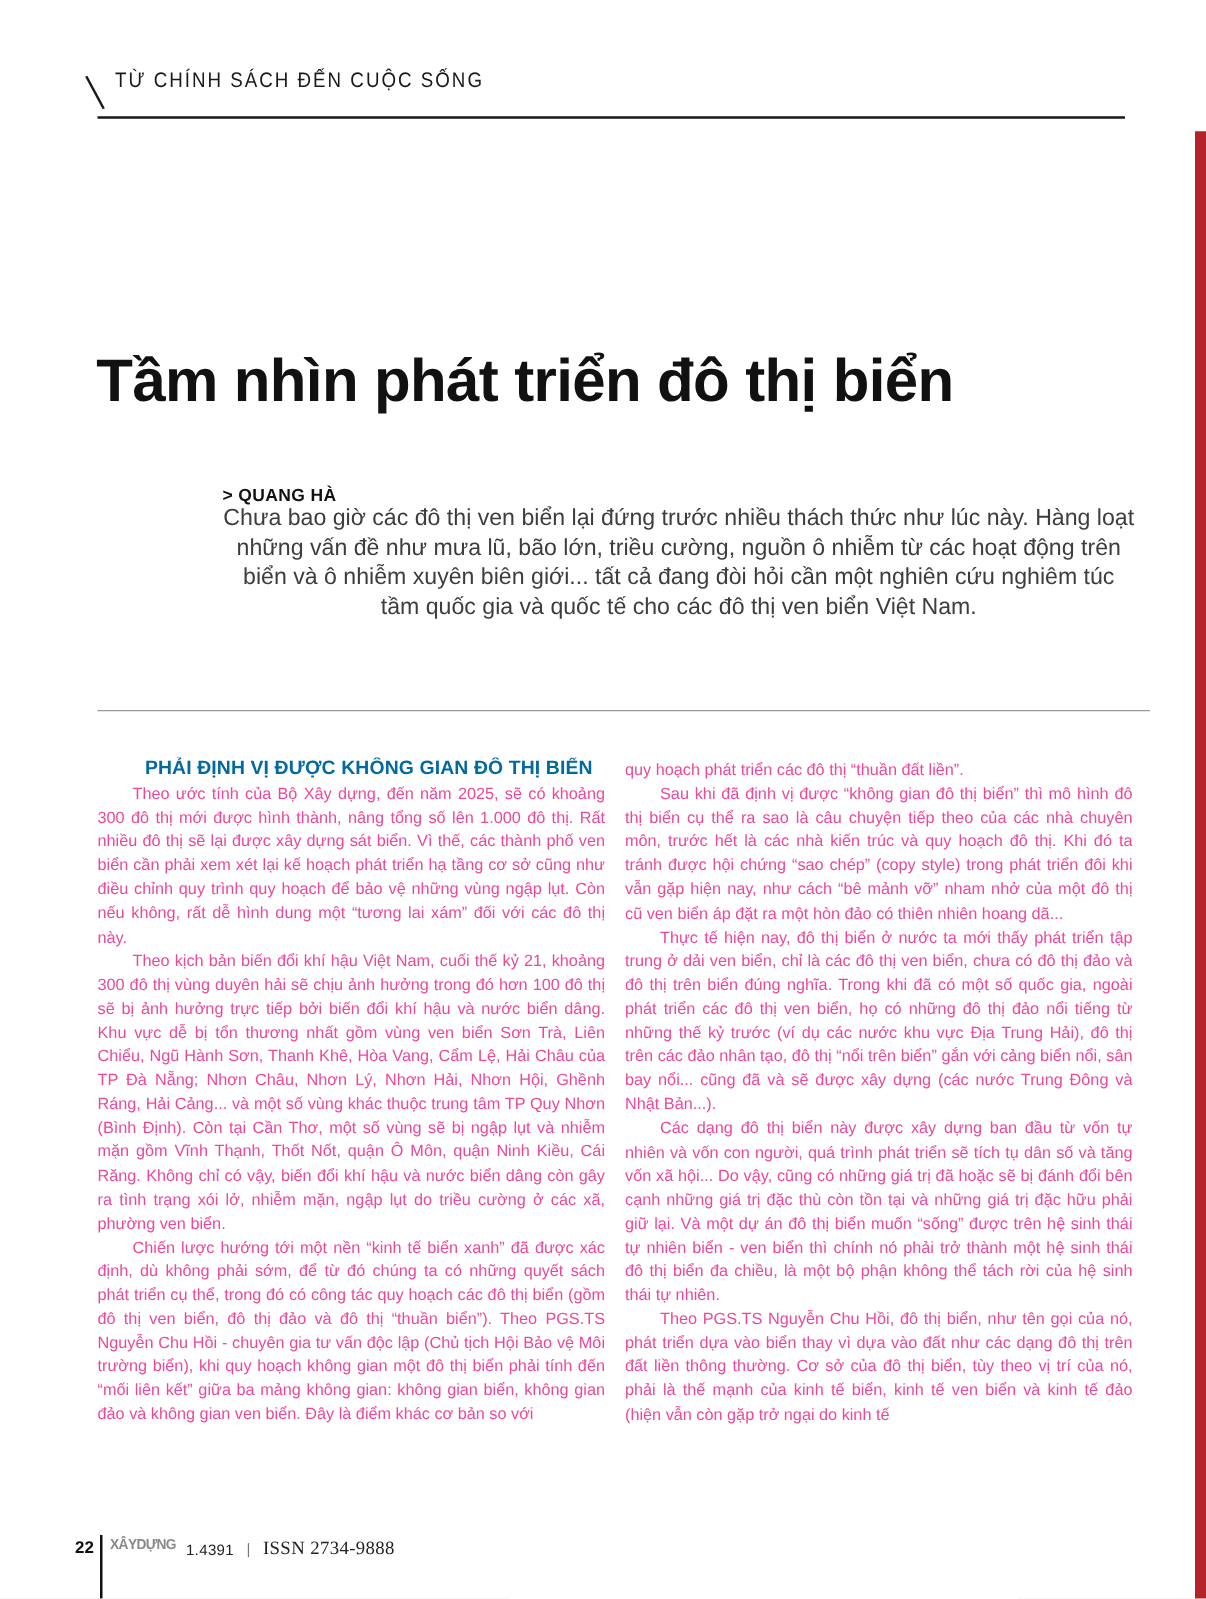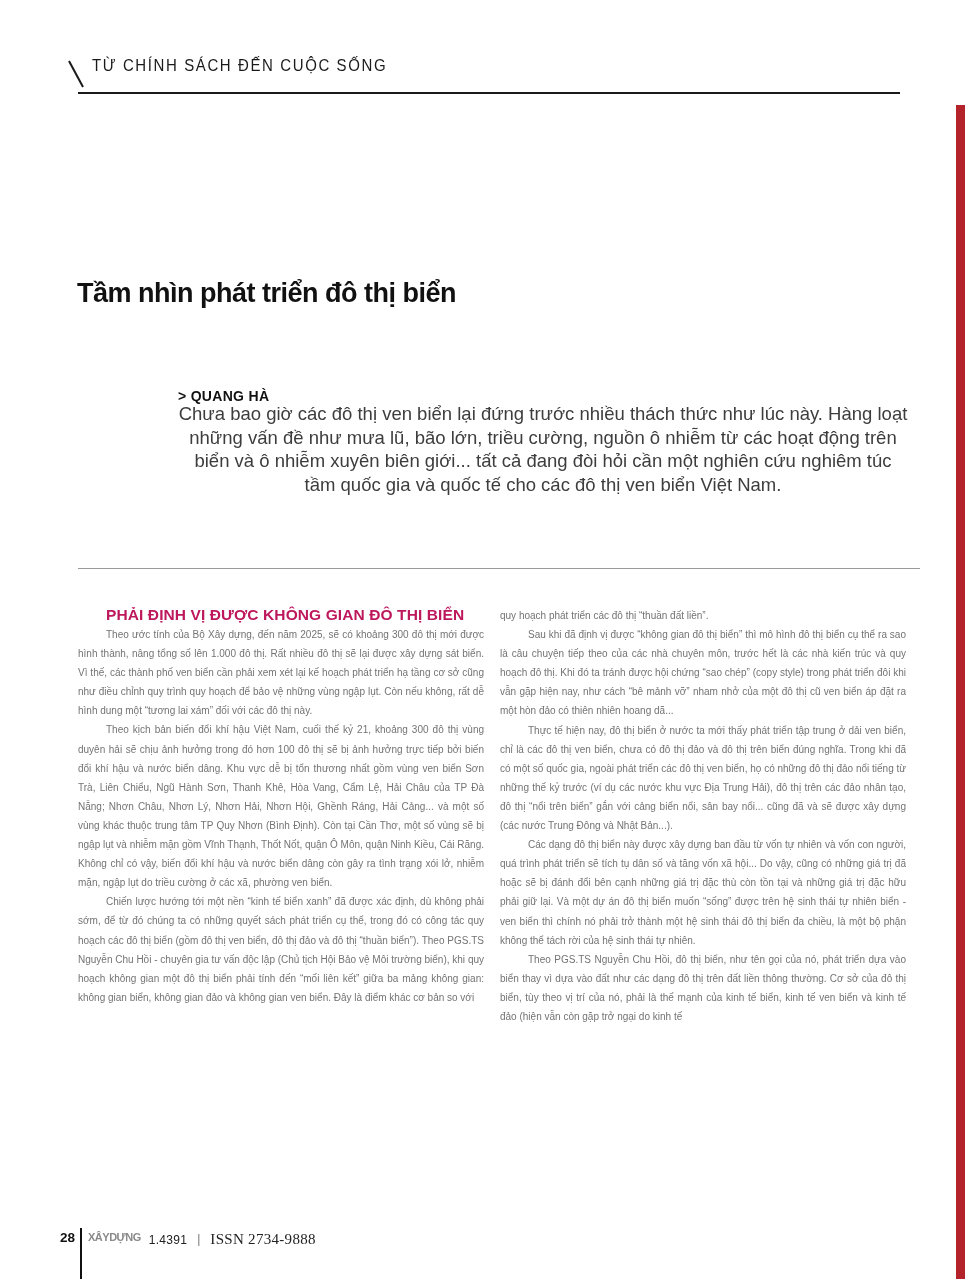--- a/index.html
+++ b/index.html
@@ -17,46 +17,47 @@
     display:inline-block;margin-left:8px;padding-bottom:6px;
     font-size:15px;letter-spacing:1.6px;color:#1a1a1a;
     transform:scaleY(1.12);transform-origin:bottom left;white-space:nowrap;
   }
   .kicker-rule{border-bottom:2px solid #1a1a1a;margin-left:10px;}
   
   .edge-bar{position:absolute;right:0;top:105px;width:9px;height:1174px;}
   
   .article-title{
     position:absolute;left:77px;top:278px;width:840px;margin:0;
-    font-size:27px;font-weight:bold;letter-spacing:-0.5px;color:#111;
+    font-size:48px;font-weight:bold;letter-spacing:-0.5px;color:#111;
   }
   .byline{
     position:absolute;left:178px;top:388px;margin:0;
     font-size:14px;font-weight:bold;color:#111;letter-spacing:0.3px;
   }
   .lead{
     position:absolute;left:178px;top:402px;width:730px;margin:0;
     font-size:18.5px;line-height:23.6px;color:#3d3d3d;text-align:center;
   }
   .lead-divider{
     position:absolute;left:78px;top:568px;width:842px;height:0;
     border:none;border-top:1px solid #9a9a9a;margin:0;
   }
   
   .columns{
     position:absolute;left:78px;top:606px;width:828px;height:618px;
     display:flex;gap:16px;overflow:hidden;
   }
   .col{width:406px;flex:0 0 406px;}
   .section-heading{
-    margin:0 0 1px 28px;font-size:15.5px;font-weight:bold;color:#be185d;
+    margin:0 0 1px 28px;font-size:15.5px;font-weight:bold;color:#0369a1;
     letter-spacing:0.1px;
+    text-align:center;
   }
   .col p{
-    margin:0;font-size:10px;line-height:19.1px;color:#737373;
+    margin:0;font-size:13px;line-height:19.1px;color:#ec4899;
     text-align:justify;text-justify:inter-word;
   }
   .col p.ind{text-indent:28px;}
   
   .footer{
     position:absolute;left:60px;top:1228px;height:51px;width:860px;
     display:flex;align-items:flex-start;
   }
   .page-num{font-size:13.5px;font-weight:bold;color:#111;margin-top:2px;}
   .footer-bar{width:2px;background:#111;height:51px;margin:0 6px 0 5px;}
@@ -105,21 +106,21 @@
     <div class="col">
       <p>quy hoạch phát triển các đô thị “thuần đất liền”.</p>
       <p class="ind">Sau khi đã định vị được “không gian đô thị biển” thì mô hình đô thị biển cụ thể ra sao là câu chuyện tiếp theo của các nhà chuyên môn, trước hết là các nhà kiến trúc và quy hoạch đô thị. Khi đó ta tránh được hội chứng “sao chép” (copy style) trong phát triển đôi khi vẫn gặp hiện nay, như cách “bê mảnh vỡ” nham nhở của một đô thị cũ ven biển áp đặt ra một hòn đảo có thiên nhiên hoang dã...</p>
       <p class="ind">Thực tế hiện nay, đô thị biển ở nước ta mới thấy phát triển tập trung ở dải ven biển, chỉ là các đô thị ven biển, chưa có đô thị đảo và đô thị trên biển đúng nghĩa. Trong khi đã có một số quốc gia, ngoài phát triển các đô thị ven biển, họ có những đô thị đảo nổi tiếng từ những thế kỷ trước (ví dụ các nước khu vực Địa Trung Hải), đô thị trên các đảo nhân tạo, đô thị “nổi trên biển” gắn với cảng biển nổi, sân bay nổi... cũng đã và sẽ được xây dựng (các nước Trung Đông và Nhật Bản...).</p>
       <p class="ind">Các dạng đô thị biển này được xây dựng ban đầu từ vốn tự nhiên và vốn con người, quá trình phát triển sẽ tích tụ dân số và tăng vốn xã hội... Do vậy, cũng có những giá trị đã hoặc sẽ bị đánh đổi bên cạnh những giá trị đặc thù còn tồn tại và những giá trị đặc hữu phải giữ lại. Và một dự án đô thị biển muốn “sống” được trên hệ sinh thái tự nhiên biển - ven biển thì chính nó phải trở thành một hệ sinh thái đô thị biển đa chiều, là một bộ phận không thể tách rời của hệ sinh thái tự nhiên.</p>
       <p class="ind">Theo PGS.TS Nguyễn Chu Hồi, đô thị biển, như tên gọi của nó, phát triển dựa vào biển thay vì dựa vào đất như các dạng đô thị trên đất liền thông thường. Cơ sở của đô thị biển, tùy theo vị trí của nó, phải là thế mạnh của kinh tế biển, kinh tế ven biển và kinh tế đảo (hiện vẫn còn gặp trở ngại do kinh tế</p>
     </div>
   </div>
 
   <div class="footer">
-    <span class="page-num">28</span>
+    <span class="page-num">22</span>
     <span class="footer-bar"></span>
     <span class="mag-logo">XÂYDỰNG</span>
     <span class="issue">1.4391</span>
     <span class="footer-sep">|</span>
     <span class="issn">ISSN 2734-9888</span>
   </div>
 
 </div>
 
 </body></html>

